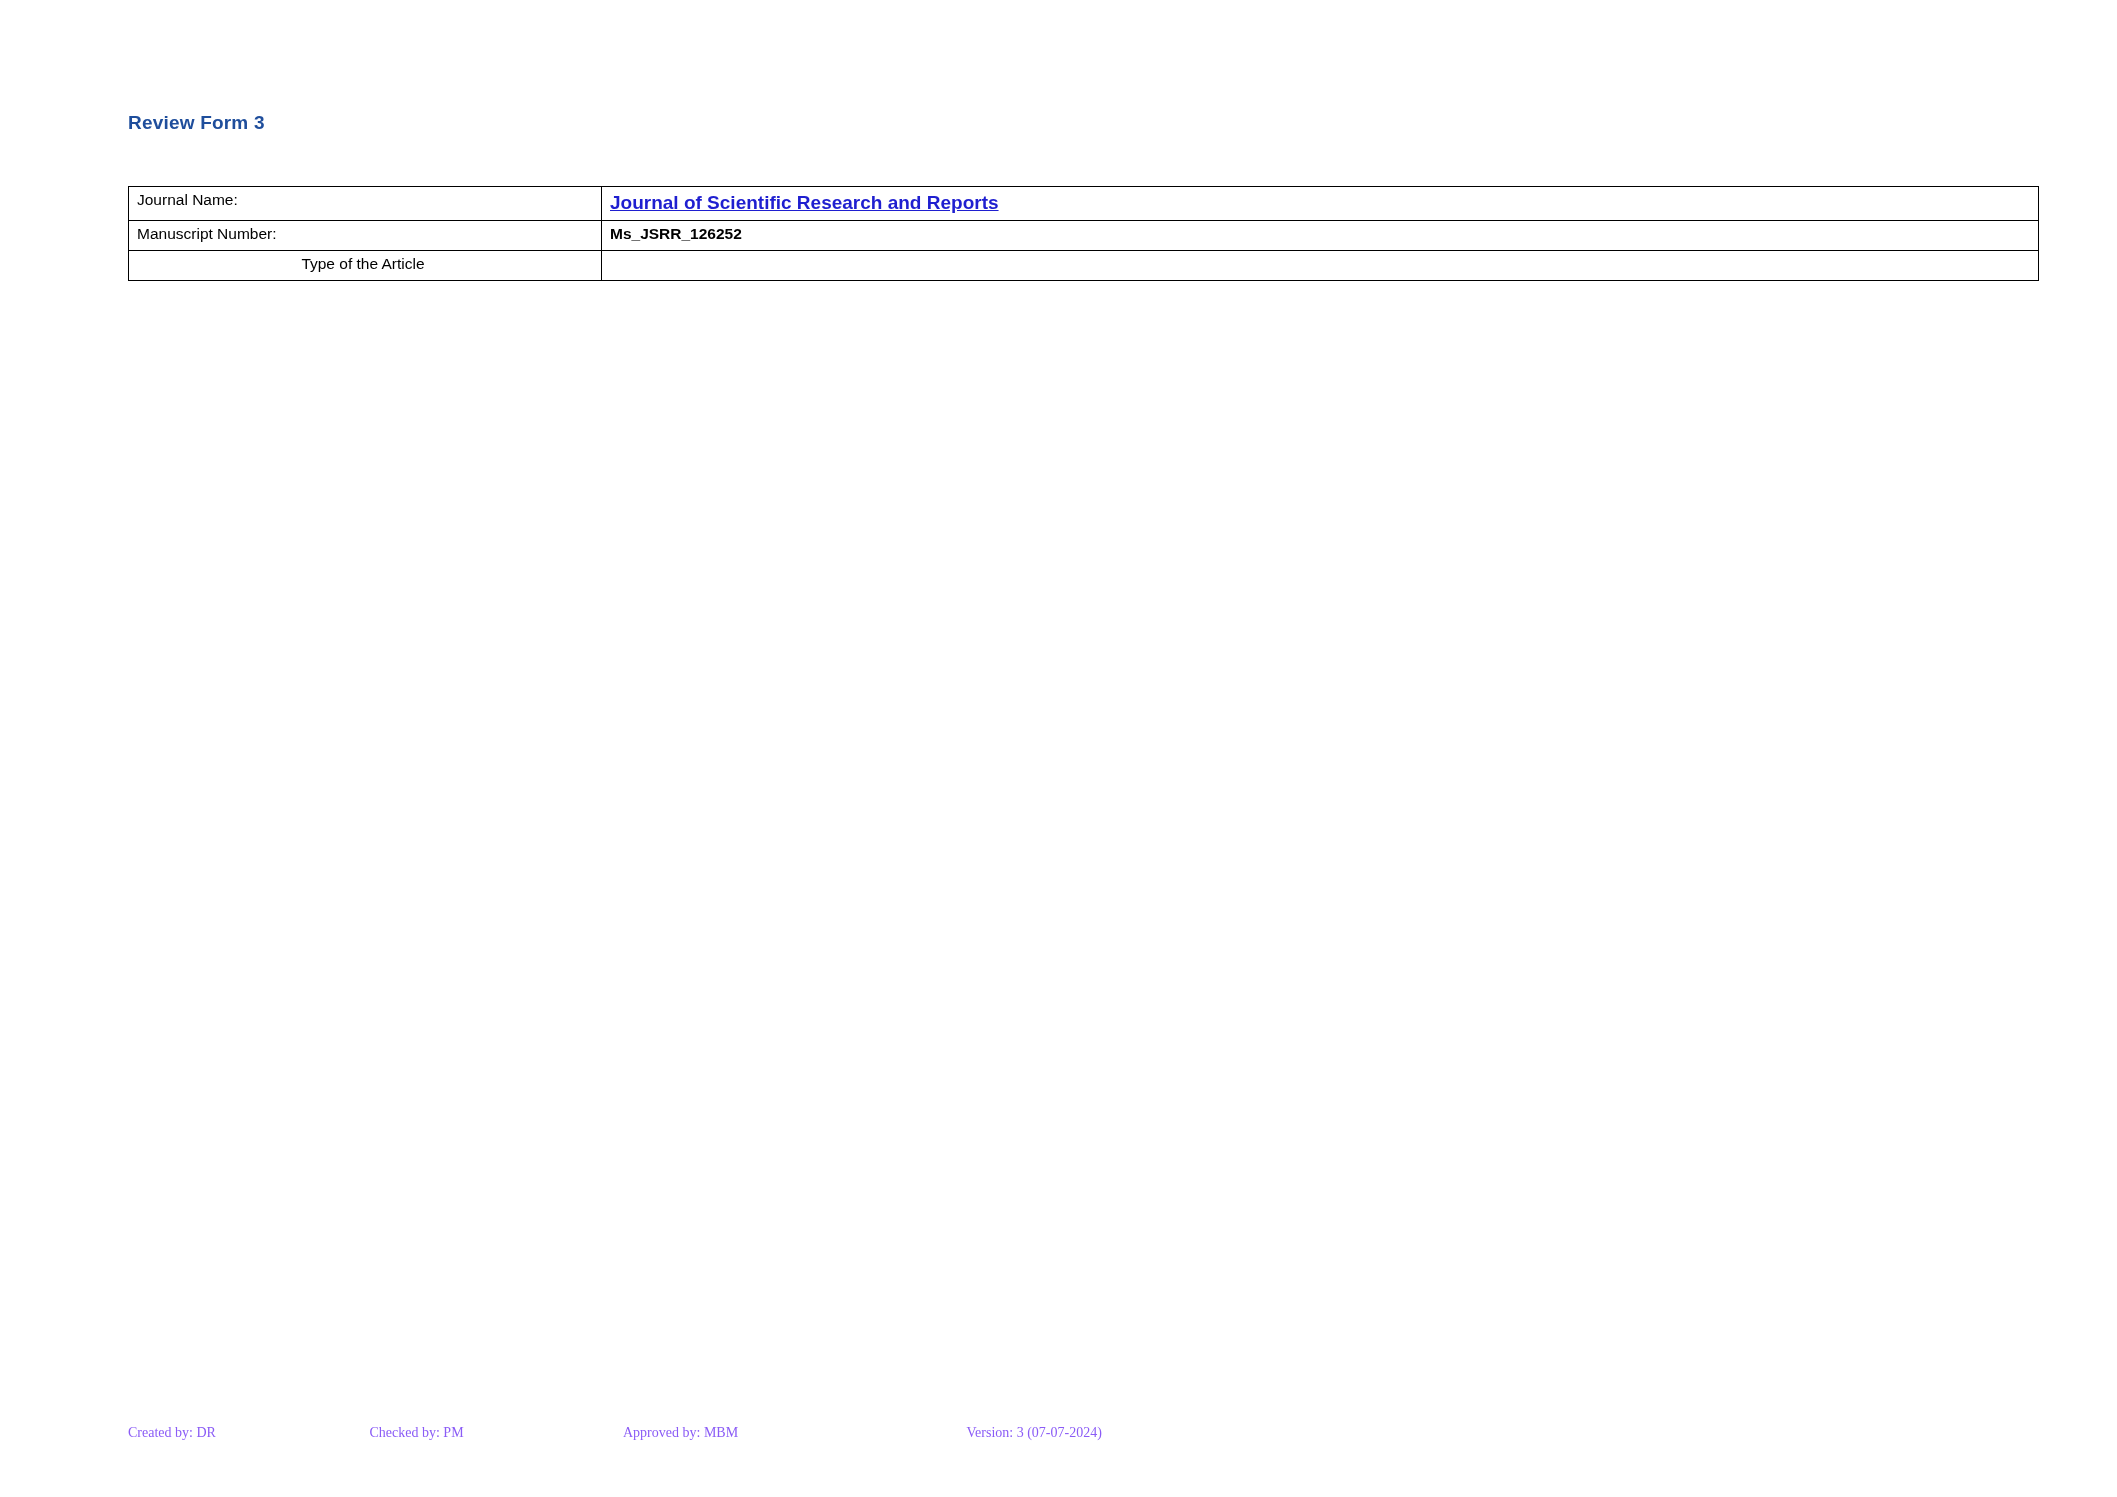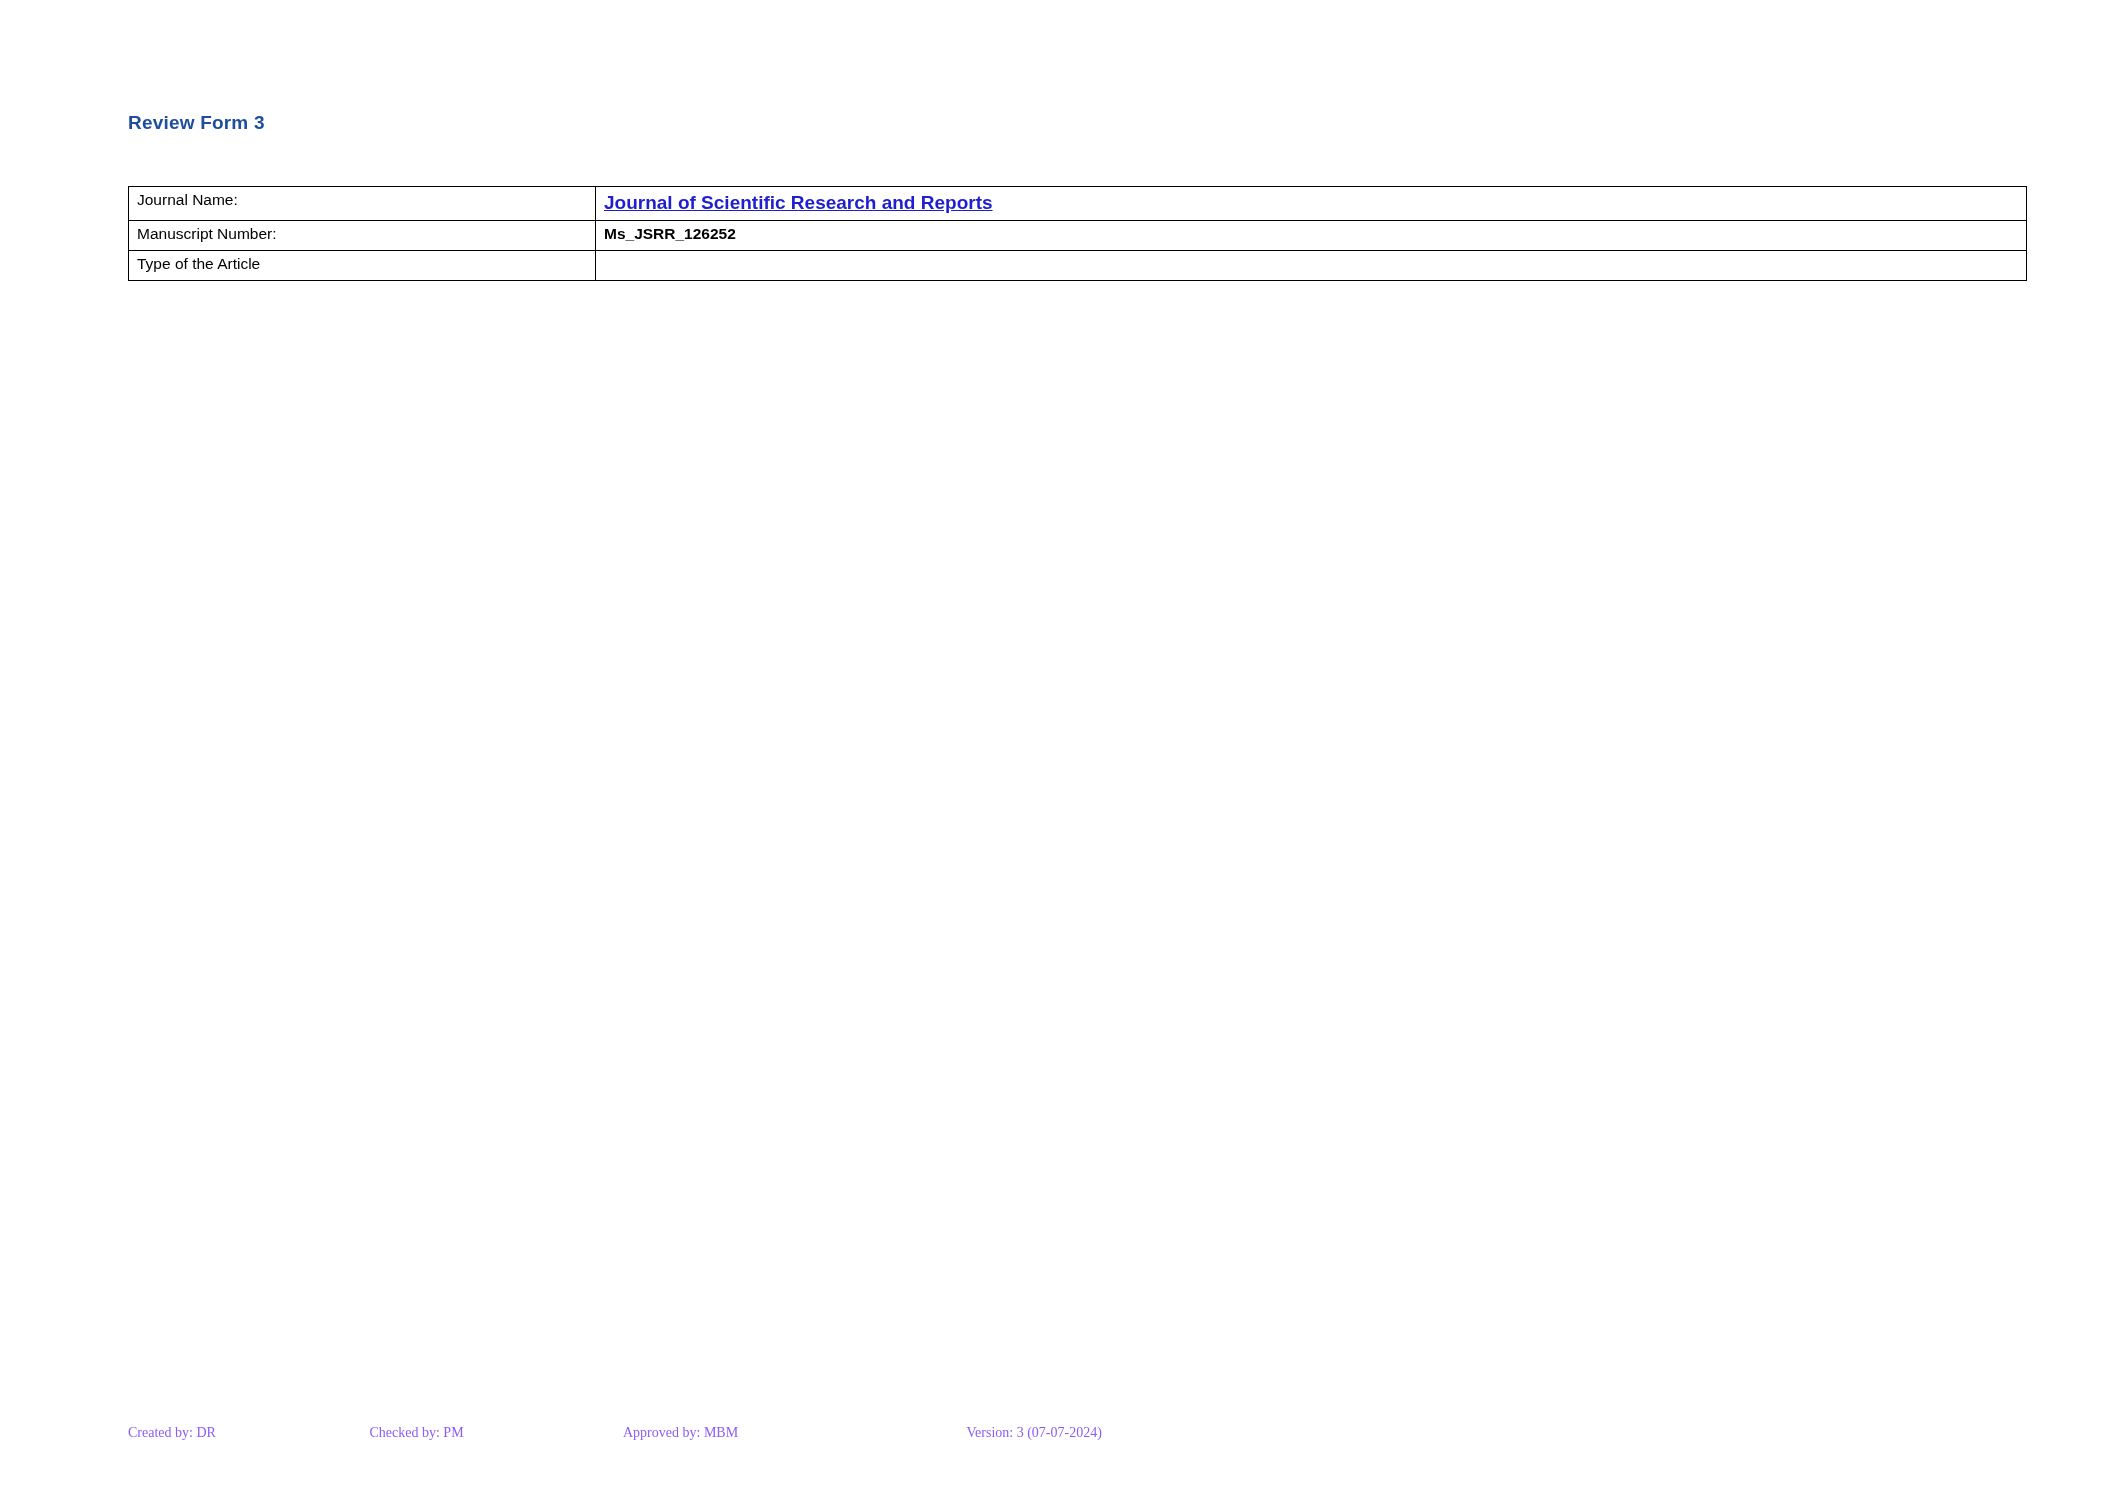--- a/index.html
+++ b/index.html
@@ -34,36 +34,36 @@
   table.meta {
     position: absolute;
     left: 128px;
     top: 186px;
     width: 1868px;
     border-collapse: collapse;
     table-layout: fixed;
   }
   table.meta td {
     border: 1px solid #000000;
-    padding: 3px 6px 4px 8px;
+    padding: 3px 12px 4px 8px;
     vertical-align: top;
     font-size: 15.5px;
     line-height: 1.35;
     color: #000000;
   }
   td.label-col {
     width: 452px;
   }
   td.value-col {
     width: 1416px;
   }
   .row-journal td { height: 22px; }
   .row-manuscript td { height: 22px; }
   .row-title td { height: 56px; }
-  .row-type td { height: 22px; }
+  .row-type td { height: 22px; text-align: center; }
 
   .journal-link {
     color: #1f1fd0;
     font-weight: bold;
     text-decoration: underline;
     font-size: 19px;
   }
   .ms-number {
     font-weight: bold;
     font-size: 15.5px;

